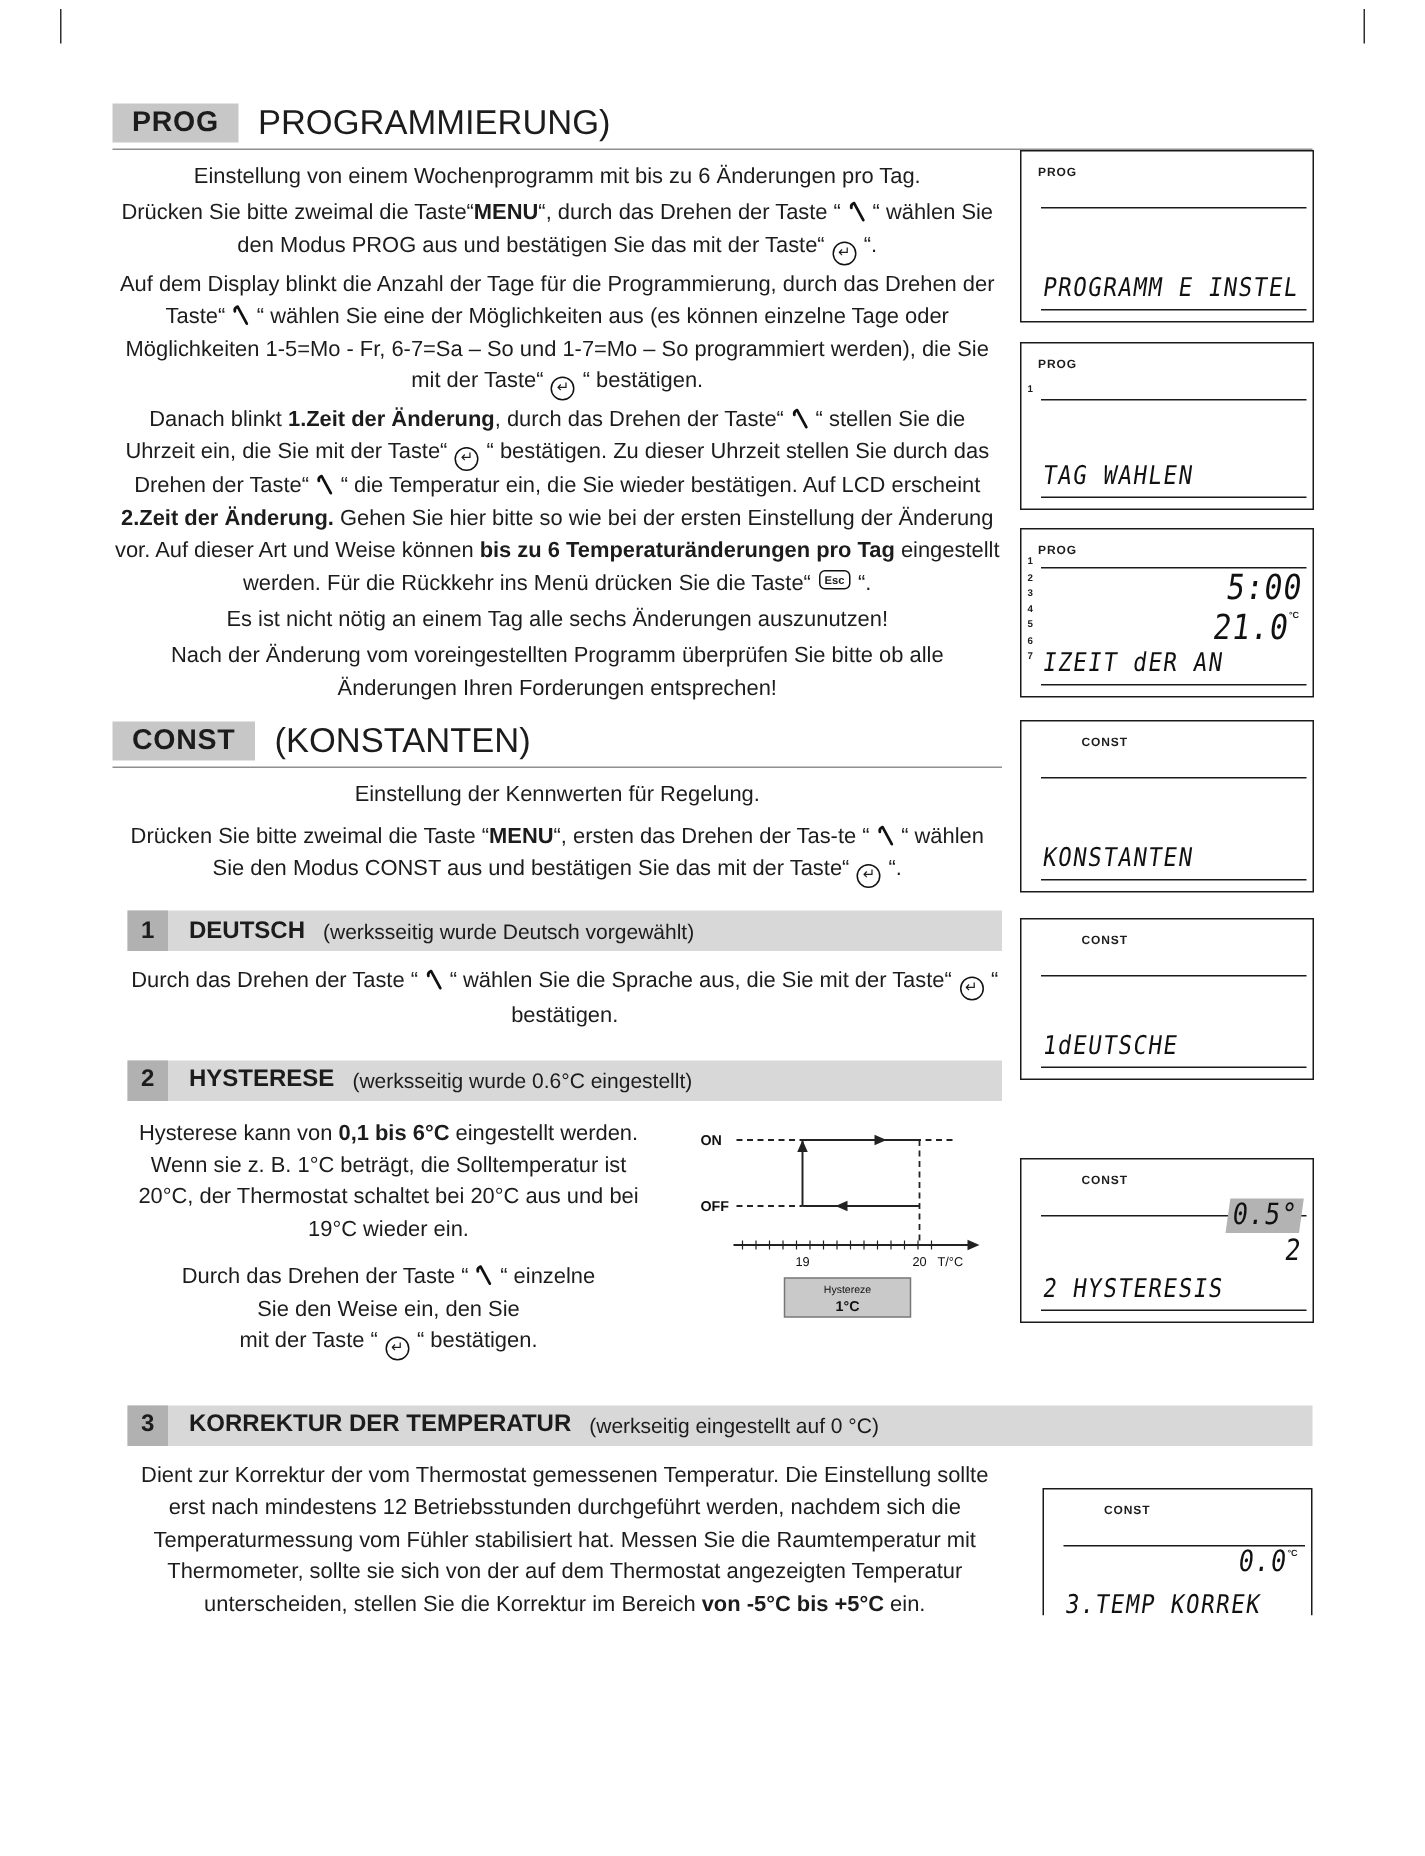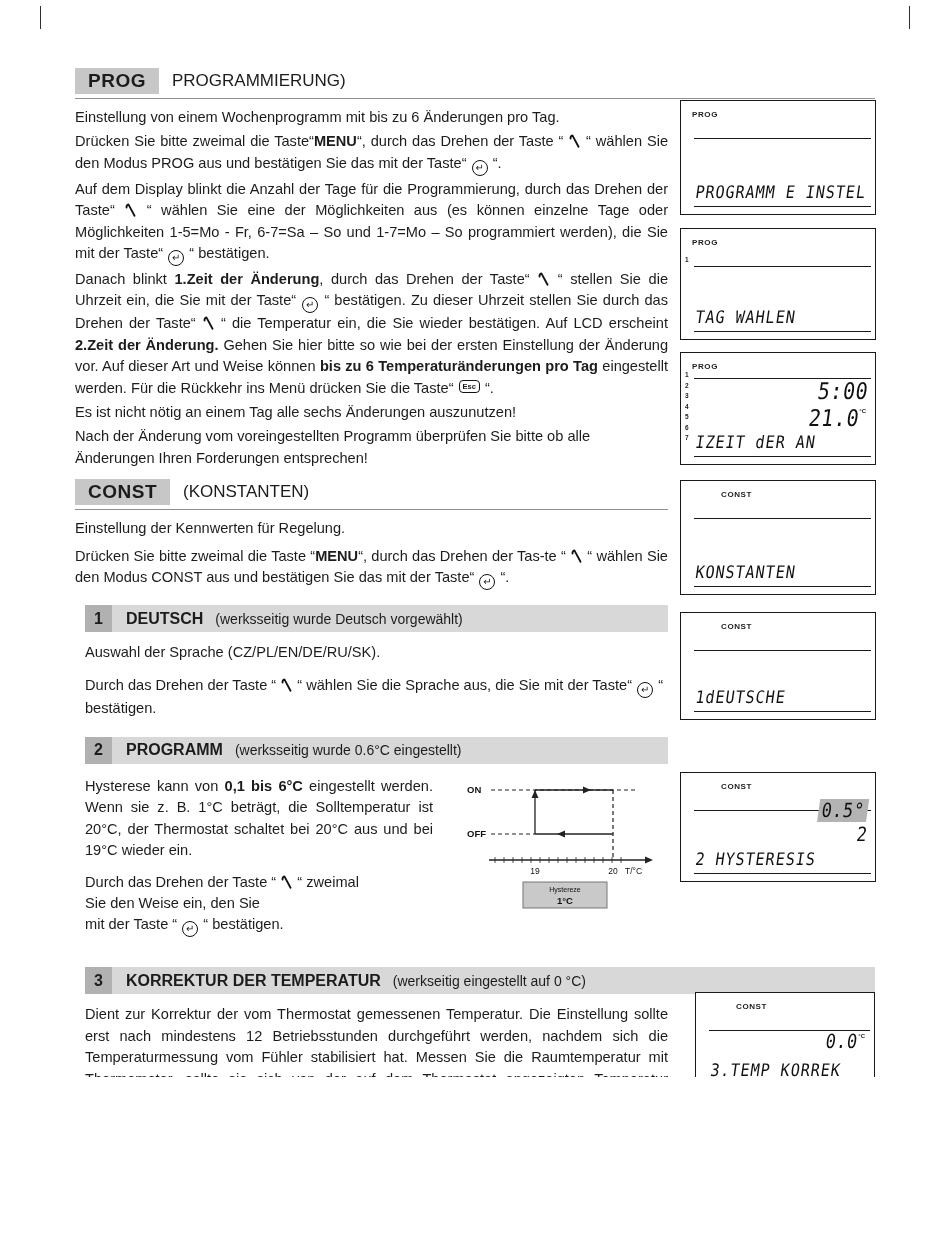--- a/index.html
+++ b/index.html
@@ -6,28 +6,28 @@
   .page{position:relative;width:950px;height:1077px;background:#fff;
         font-family:"Liberation Sans",sans-serif;color:#1c1c1c;overflow:hidden;}
 
   
   .crop{position:absolute;background:#2f2f2f;}
   .crop.v{width:1px;height:23px;}
   .crop.h{height:1px;width:23px;}
 
   
   .main-col{position:absolute;left:75px;top:68px;width:593px;}
-  p.body{font-size:14.6px;line-height:21.4px;margin:0 0 3px 0;}
+  p.body{font-size:14.6px;line-height:21.4px;margin:0 0 3px 0;text-align:center;}
   .j{text-align:justify;}
   .b{font-weight:bold;}
 
   
   .sec-header{display:flex;align-items:center;}
   .tag-box{background:#c7c7c7;padding:2px 13px;font-size:19px;font-weight:bold;letter-spacing:.5px;}
-  .sec-title{font-size:17px;margin-left:13px;}
+  .sec-title{font-size:23px;margin-left:13px;}
   .rule{border-top:1px solid #8f8f8f;margin:4px 0 8px 0;height:0;}
   .rule-wide{width:800px;}
   .rule-main{width:593px;}
   .mt10{margin-top:10px;}
 
   
   .numbered{display:flex;align-items:center;background:#d8d8d8;height:27px;margin:15px 0 10px 10px;width:583px;}
   .numbered.wide{width:790px;}
   .numbered .num{background:#b1b1b1;min-width:27px;height:27px;display:flex;align-items:center;justify-content:center;
                  font-size:16px;font-weight:bold;}
@@ -132,48 +132,47 @@
     <p class="body">Es ist nicht nötig an einem Tag alle sechs Änderungen auszunutzen!</p>
     <p class="body">Nach der Änderung vom voreingestellten Programm überprüfen Sie bitte ob alle Änderungen Ihren Forderungen entsprechen!</p>
 
     <div class="sec-header mt10">
       <div class="tag-box">CONST</div>
       <div class="sec-title">(KONSTANTEN)</div>
     </div>
     <div class="rule rule-main"></div>
 
     <p class="body" style="margin-bottom:6px;">Einstellung der Kennwerten für Regelung.</p>
-    <p class="body j"><span>Drücken Sie bitte zweimal die Taste “</span><span class="b">MENU</span><span>“, durch das Drehen der Tas-te “ </span><span class="tok-icon rotary-knob-icon"><svg viewBox="0 0 12 16" width="11" height="14" aria-hidden="true">
+    <p class="body j"><span>Drücken Sie bitte zweimal die Taste “</span><span class="b">MENU</span><span>“, ersten das Drehen der Tas-te “ </span><span class="tok-icon rotary-knob-icon"><svg viewBox="0 0 12 16" width="11" height="14" aria-hidden="true">
             <path d="M3.6 1.6 C2 2.3 1.1 3.6 1.5 5.2 M3.6 1.6 L10.6 14.6" fill="none" stroke="#111" stroke-width="2.1" stroke-linecap="round"></path>
           </svg></span><span> “ wählen Sie den Modus CONST aus und bestätigen Sie das mit der Taste“ </span><span class="tok-icon enter-key-icon">↵</span><span> “.</span></p>
 
     <div class="numbered">
       <div class="num">1</div>
       <div class="ttl">DEUTSCH</div>
       <div class="note">(werksseitig wurde Deutsch vorgewählt)</div>
     </div>
     <div class="sec-body">
-      <p class="body" style="margin-bottom:11px;">Auswahl der Sprache (CZ/PL/EN/DE/RU/SK).</p>
       <p class="body"><span>Durch das Drehen der Taste “ </span><span class="tok-icon rotary-knob-icon"><svg viewBox="0 0 12 16" width="11" height="14" aria-hidden="true">
               <path d="M3.6 1.6 C2 2.3 1.1 3.6 1.5 5.2 M3.6 1.6 L10.6 14.6" fill="none" stroke="#111" stroke-width="2.1" stroke-linecap="round"></path>
             </svg></span><span> “ wählen Sie die Sprache aus, die Sie mit der Taste“ </span><span class="tok-icon enter-key-icon">↵</span><span> “ bestätigen.</span></p>
     </div>
 
     <div class="numbered" style="margin-top:18px;">
       <div class="num">2</div>
-      <div class="ttl">PROGRAMM</div>
+      <div class="ttl">HYSTERESE</div>
       <div class="note">(werksseitig wurde 0.6°C eingestellt)</div>
     </div>
     <div class="sec-body">
       <div class="s2-flex">
         <div class="s2-text">
           <p class="body j"><span>Hysterese kann von </span><span class="b">0,1 bis 6°C</span><span> eingestellt werden. Wenn sie z. B. 1°C beträgt, die Solltemperatur ist 20°C, der Thermostat schaltet bei 20°C aus und bei 19°C wieder ein.</span></p>
           <p class="body"><span>Durch das Drehen der Taste “ </span><span class="tok-icon rotary-knob-icon"><svg viewBox="0 0 12 16" width="11" height="14" aria-hidden="true">
                   <path d="M3.6 1.6 C2 2.3 1.1 3.6 1.5 5.2 M3.6 1.6 L10.6 14.6" fill="none" stroke="#111" stroke-width="2.1" stroke-linecap="round"></path>
-                </svg></span><span> “ zweimal</span><br><span>Sie den Weise ein, den Sie</span><br><span>mit der Taste “ </span><span class="tok-icon enter-key-icon">↵</span><span> “ bestätigen.</span></p>
+                </svg></span><span> “ einzelne</span><br><span>Sie den Weise ein, den Sie</span><br><span>mit der Taste “ </span><span class="tok-icon enter-key-icon">↵</span><span> “ bestätigen.</span></p>
         </div>
         <div class="s2-diagram">
           <svg class="hyst-svg" viewBox="0 0 195 140" width="195" height="140">
             <text x="2" y="17" class="bold">ON</text>
             <text x="2" y="61" class="bold">OFF</text>
             <line x1="26" y1="14" x2="172" y2="14" class="dash"></line>
             <line x1="26" y1="58" x2="70" y2="58" class="dash"></line>
             <line x1="148" y1="14" x2="148" y2="84" class="dash"></line>
             <line x1="70" y1="14" x2="70" y2="58" class="solid"></line>
             <line x1="70" y1="14" x2="148" y2="14" class="solid"></line>

